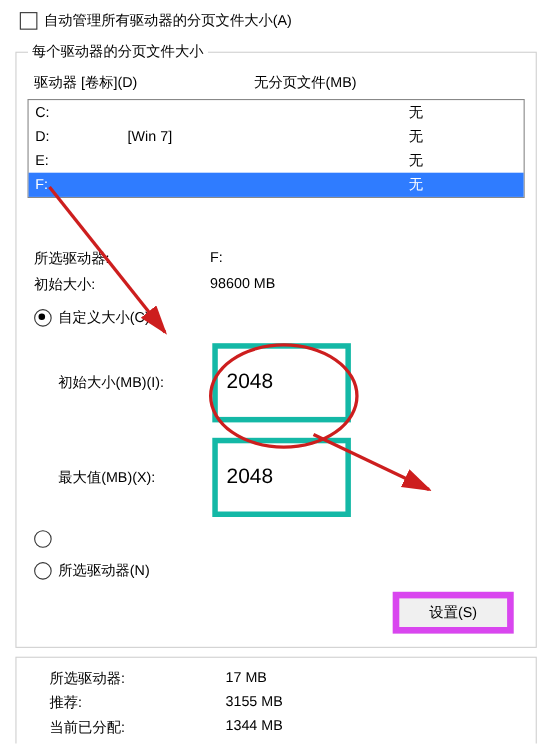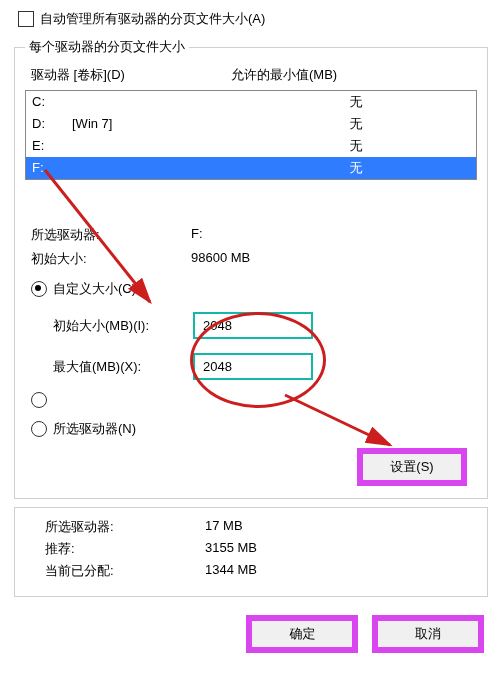--- a/index.html
+++ b/index.html
@@ -49,21 +49,21 @@
   .drive-row {
     display: flex;
     padding: 2px 6px;
     line-height: 18px;
   }
   .drive-row.selected {
     background: #2f7cff;
     color: #fff;
   }
   .col-letter { flex: 0 0 40px; }
-  .col-label  { flex: 0 0 170px; }
+  .col-label  { flex: 0 0 170px; margin-left: 44px; }
   .col-pf     { flex: 1; text-align: center; }
   .info-row {
     display: flex;
     margin-top: 6px;
     padding-left: 6px;
   }
   .info-label { flex: 0 0 160px; }
   .info-val { flex: 1; }
   .gap { height: 40px; }
   .radio-row {
@@ -88,24 +88,24 @@
     top: 3px; left: 3px;
   }
   .size-row {
     display: flex;
     align-items: center;
     padding-left: 28px;
     margin-top: 14px;
   }
   .size-label { flex: 0 0 140px; }
   .txt-input {
-    border: 2px solid #14b8a6;
-    padding: 4px 8px;
+    border: 5px solid #14b8a6;
+    padding: 20px 8px;
     width: 100px;
-    font-size: 13px;
+    font-size: 19px;
     background: #fff;
   }
   .btn {
     border: 6px solid #d946ef;
     background: #f0f0f0;
     padding: 4px 14px;
     font-size: 13px;
     min-width: 70px;
     text-align: center;
     display: inline-block;
@@ -137,21 +137,21 @@
 <div class="top-row">
   <span class="checkbox"></span>
   <span>自动管理所有驱动器的分页文件大小(A)</span>
 </div>
 
 <fieldset>
   <legend>每个驱动器的分页文件大小</legend>
 
   <div class="headers">
     <div class="hdr-drive">驱动器 [卷标](D)</div>
-    <div class="hdr-pf">允许的最小值(MB)</div>
+    <div class="hdr-pf">无分页文件(MB)</div>
   </div>
 
   <div class="drive-list">
     <div class="drive-row">
       <div class="col-letter">C:</div>
       <div class="col-label"></div>
       <div class="col-pf">无</div>
     </div>
     <div class="drive-row">
       <div class="col-letter">D:</div>

